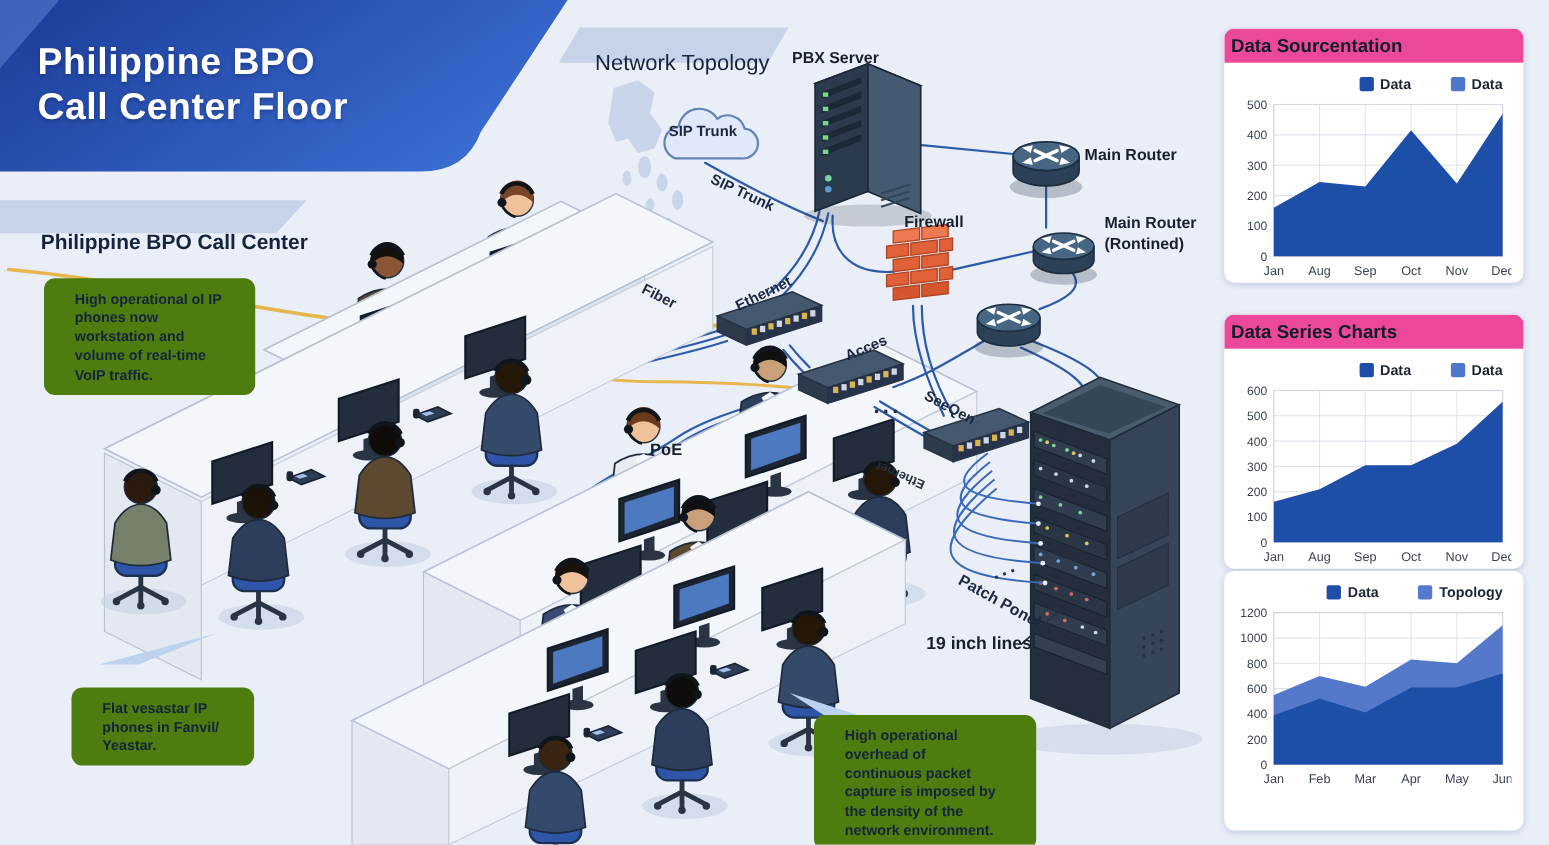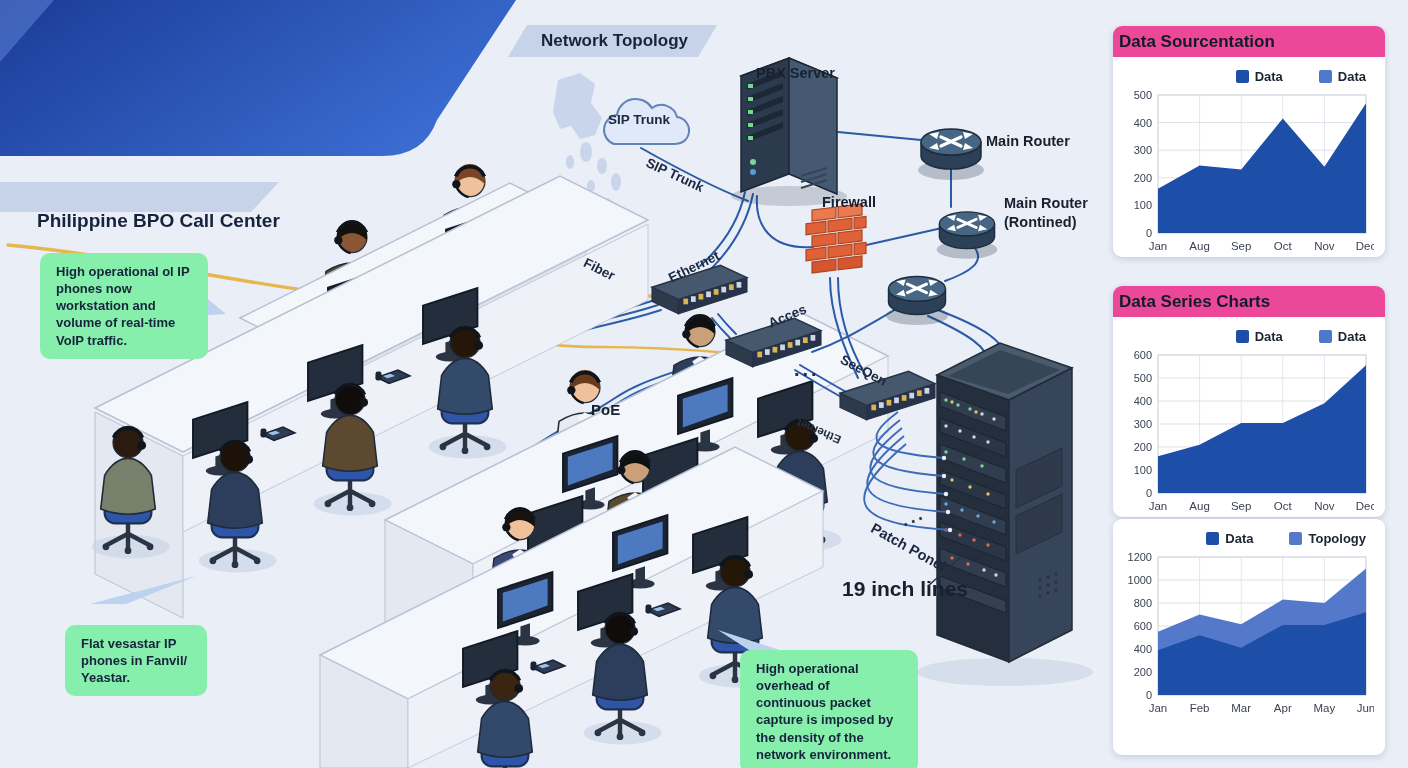--- a/index.html
+++ b/index.html
@@ -3,25 +3,25 @@
 <meta charset="utf-8">
 <style>
   html,body{margin:0;padding:0;background:#dfe6f1;}
   #stage{position:relative;width:1408px;height:768px;overflow:hidden;
          background:#e9eef7;font-family:"Liberation Sans",sans-serif;}
   #scene{position:absolute;left:0;top:0;}
   .ov{position:absolute;color:#1b2433;white-space:nowrap;}
   .banner-title{font-size:34px;font-weight:bold;color:#fff;line-height:1.22;
                 text-shadow:0 2px 4px rgba(10,25,70,.35);letter-spacing:.5px;}
   .ribbon-txt{font-size:19px;font-weight:bold;color:#16233c;}
-  .topo-ribbon-txt{font-size:17px;font-weight:bold;color:#16233c;}
+  .topo-ribbon-txt{font-size:20px;font-weight:normal;color:#16233c;margin-top:16px;}
   .lbl{font-size:14.5px;font-weight:bold;color:#18202e;}
   .lbl-sm{font-size:13.5px;font-weight:bold;color:#1b2840;}
   .rot{transform-origin:left top;}
-  .callout{position:absolute;background:#86efac;border-radius:10px;padding:10px 16px;
+  .callout{position:absolute;background:#4d7c0f;border-radius:10px;padding:10px 28px;
            font-size:13px;line-height:1.32;color:#16233c;font-weight:bold;white-space:normal;}
   .dots{font-size:20px;font-weight:bold;color:#223040;letter-spacing:3px;}
   .card{position:absolute;left:1113px;width:272px;background:#ffffff;border-radius:9px;
         box-shadow:0 2px 6px rgba(40,60,110,.18);overflow:hidden;}
   .card-hd{height:31px;background:#ec4899;display:flex;align-items:center;padding-left:6px;
            font-size:17px;font-weight:bold;color:#121b29;}
   .card-bd{padding:6px 9px 4px 9px;}
   .legend{display:flex;justify-content:flex-end;gap:36px;margin:4px 10px 0 0;height:18px;}
   .legend-item{display:flex;align-items:center;gap:6px;font-size:13px;font-weight:bold;color:#1b2433;}
   .legend-box{width:13px;height:13px;border-radius:2px;display:inline-block;}
@@ -405,43 +405,47 @@
 <polygon points="0,182 279,182 251,212 0,212" fill="#c6d3e8"></polygon>
 <polygon points="527,25 717,25 698,57 508,57" fill="#c6d3e8"></polygon>
 
 <g fill="#bdd2ee">
   <polygon points="197,290 197,316 226,314"></polygon>
   <polygon points="90,604 126,604 196,576"></polygon>
   <polygon points="752,652 786,652 718,630"></polygon>
 </g>
 </svg>
 
+<div class="ov banner-title" style="left:34px;top:36px;">
+  <div>Philippine BPO</div>
+  <div>Call Center Floor</div>
+</div>
 
 <div class="ov ribbon-txt" style="left:37px;top:186px;margin-top:24px;">Philippine BPO Call Center</div>
 <div class="ov topo-ribbon-txt" style="left:541px;top:31px;">Network Topology</div>
 
-<div class="ov lbl" style="left:756px;top:45px;margin-top:20px;">PBX Server</div>
+<div class="ov lbl" style="left:720px;top:45px;">PBX Server</div>
 <div class="ov lbl-sm" style="left:606px;top:112px;width:66px;text-align:center;">SIP Trunk</div>
 <div class="ov lbl-sm rot" style="left:650px;top:155px;transform:rotate(25deg);">SIP Trunk</div>
 <div class="ov lbl" style="left:986px;top:133px;">Main Router</div>
 <div class="ov lbl" style="left:822px;top:194px;">Firewall</div>
 <div class="ov lbl" style="left:1004px;top:194px;line-height:1.3;">
   <div>Main Router</div>
   <div>(Rontined)</div>
 </div>
 <div class="ov lbl-sm rot" style="left:588px;top:255px;transform:rotate(27deg);">Fiber</div>
 <div class="ov lbl-sm rot" style="left:666px;top:272px;transform:rotate(-26deg);">Ethernet</div>
 <div class="ov lbl-sm rot" style="left:766px;top:317px;transform:rotate(-23deg);">Acces</div>
 <div class="ov lbl-sm rot" style="left:845px;top:352px;transform:rotate(28deg);">SeeQen</div>
 <div class="ov lbl" style="left:591px;top:401px;font-size:15px;">PoE</div>
 <div class="ov rot" style="left:838px;top:446px;font-size:11.5px;font-weight:bold;color:#223040;transform:rotate(203deg);">Ethernet</div>
 <div class="ov dots" style="left:794px;top:358px;">...</div>
 <div class="ov dots rot" style="left:898px;top:512px;font-size:18px;transform:rotate(-22deg);">...</div>
 <div class="ov lbl-sm rot" style="left:876px;top:520px;font-size:14.5px;transform:rotate(29deg);">Patch Ponel</div>
-<div class="ov lbl" style="left:842px;top:577px;font-size:21px;">19 inch lines</div>
+<div class="ov lbl" style="left:842px;top:577px;font-size:16px;">19 inch lines</div>
 
 <div class="callout" style="left:40px;top:253px;width:136px;">High operational ol IP phones now workstation and volume of real-time VoIP traffic.</div>
 <div class="callout" style="left:65px;top:625px;width:110px;">Flat vesastar IP phones in Fanvil/ Yeastar.</div>
 <div class="callout" style="left:740px;top:650px;width:146px;">High operational overhead of continuous packet capture is imposed by the density of the network environment.</div>
 
 <div class="card" style="top:26px;height:231px;">
   <div class="card-hd">Data Sourcentation</div>
   <div class="card-bd">
     <div class="legend">
           <span class="legend-item">

